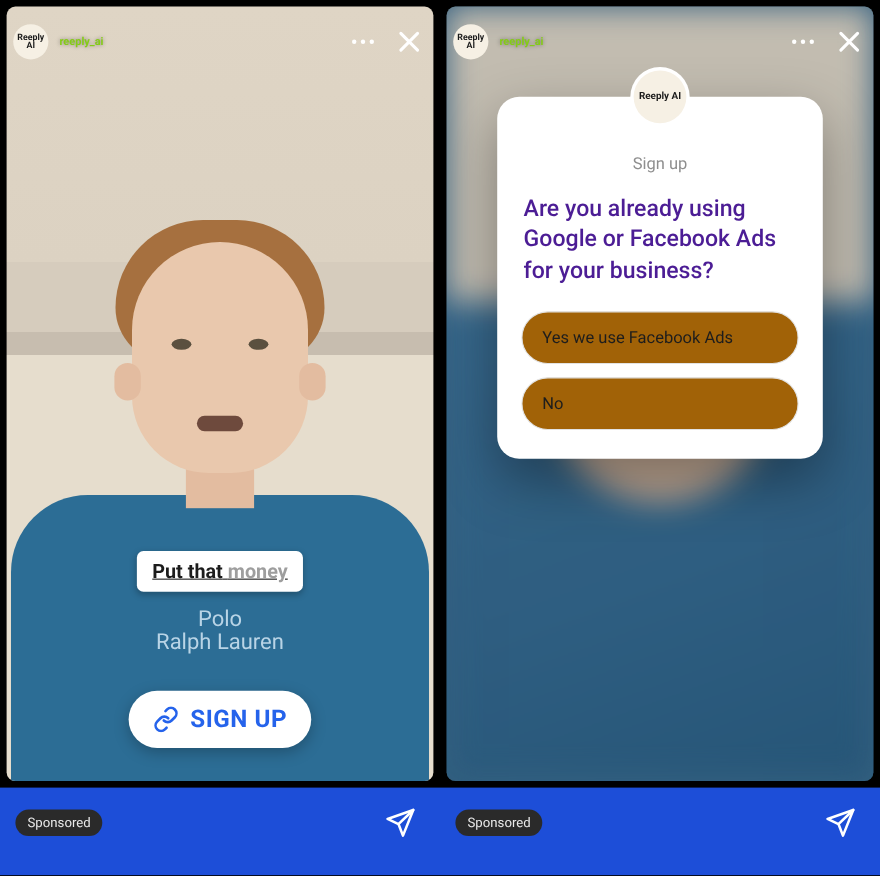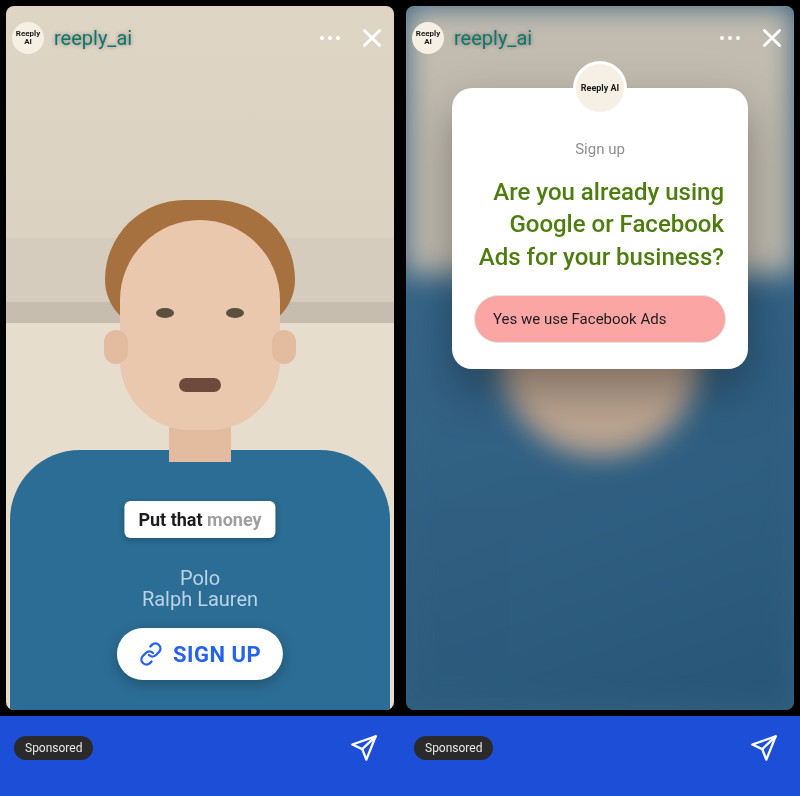--- a/index.html
+++ b/index.html
@@ -14,33 +14,33 @@
   .head{position:absolute;left:50%;transform:translateX(-50%);top:30px;width:160px;height:210px;border-radius:80px 80px 70px 70px;background:#e9c8ad;}
   .hair{position:absolute;left:50%;transform:translateX(-50%);top:10px;width:190px;height:130px;border-radius:95px 95px 60px 60px;background:#a6703f;}
   .ear-l,.ear-r{position:absolute;top:140px;width:24px;height:34px;background:#e3bca0;border-radius:12px;}
   .ear-l{left:calc(50% - 96px);} .ear-r{left:calc(50% + 72px);}
   .neck{position:absolute;left:50%;transform:translateX(-50%);top:232px;width:62px;height:40px;background:#e3bca0;}
   .torso{position:absolute;left:50%;transform:translateX(-50%);top:260px;width:380px;height:300px;background:#2c6d95;border-radius:70px 70px 0 0;}
   .eye-l,.eye-r{position:absolute;top:118px;width:18px;height:10px;background:#5b503f;border-radius:50%;}
   .eye-l{left:calc(50% - 44px);} .eye-r{left:calc(50% + 26px);}
   .mouth{position:absolute;top:188px;left:50%;transform:translateX(-50%);width:42px;height:14px;background:#6e4a3d;border-radius:20px;}
 
-  .caption-pill{position:absolute;left:50%;transform:translateX(-50%);bottom:172px;background:#fff;color:#1c1c1c;font-weight:700;font-size:18px;padding:8px 14px;border-radius:6px;box-shadow:0 2px 6px rgba(0,0,0,.25);white-space:nowrap;}
+  .caption-pill{position:absolute;left:50%;transform:translateX(-50%);bottom:172px;background:#fff;color:#1c1c1c;font-weight:700;font-size:18px;padding:8px 14px;border-radius:6px;box-shadow:0 2px 6px rgba(0,0,0,.25);white-space:nowrap;text-decoration:underline;}
   .caption-pill .fade{color:#9e9e9e;font-weight:700;}
 
-  .brand-script{position:absolute;left:50%;transform:translateX(-50%);bottom:100px;color:#b9d4e6;font-family:"Brush Script MT","Segoe Script",cursive;font-size:20px;line-height:1.05;text-align:center;}
+  .brand-script{position:absolute;left:50%;transform:translateX(-50%);bottom:116px;color:#b9d4e6;font-family:"Brush Script MT","Segoe Script",cursive;font-size:20px;line-height:1.05;text-align:center;}
 
   .cta{position:absolute;left:50%;transform:translateX(-50%);bottom:30px;background:#fff;border-radius:999px;height:52px;padding:0 22px;display:flex;align-items:center;gap:10px;box-shadow:0 4px 14px rgba(0,0,0,.25);cursor:pointer;}
   .cta .icon svg{width:24px;height:24px;stroke:#2563eb;display:block;}
   .cta span.lbl{color:#2563eb;font-weight:700;font-size:22px;letter-spacing:.5px;}
 
   
   .hdr{position:absolute;left:12px;right:12px;top:18px;height:40px;display:flex;align-items:center;gap:10px;color:#fff;z-index:20;}
   .avatar{width:32px;height:32px;border-radius:50%;background:#f6f0e4;display:flex;align-items:center;justify-content:center;font-size:8px;font-weight:700;color:#1a1a1a;line-height:1;text-align:center;}
-  .uname{font-size:20px;font-weight:400;color:#0f766e;text-shadow:0 0 4px rgba(0,0,0,.4);}
+  .uname{font-size:10px;font-weight:700;color:#84cc16;text-shadow:0 0 4px rgba(0,0,0,.4);}
   .hspacer{flex:1;}
   .hbtn{width:32px;height:32px;display:flex;align-items:center;justify-content:center;cursor:pointer;}
   .hbtn svg{stroke:#fff;}
   .dots{display:flex;gap:4px;}
   .dots span{width:4px;height:4px;border-radius:50%;background:#fff;}
 
   
   .ftr{position:absolute;left:0;right:0;bottom:0;height:80px;background:#1d4ed8;display:flex;align-items:center;padding:0 14px;}
   .sponsored{position:absolute;left:14px;top:20px;background:#2a2a2a;color:#eaeaea;font-size:12px;padding:5px 11px;border-radius:999px;}
   .send{position:absolute;right:18px;top:14px;width:36px;height:36px;display:flex;align-items:center;justify-content:center;cursor:pointer;}
@@ -52,23 +52,23 @@
   .blur-layer .bl-top{position:absolute;top:0;left:0;right:0;height:40%;background:#dcd2c2;}
   .blur-layer .bl-bot{position:absolute;bottom:0;left:0;right:0;height:62%;background:linear-gradient(160deg,#3c7198,#2a5d82);}
   .blur-head{position:absolute;left:50%;transform:translateX(-50%);top:220px;width:200px;height:230px;border-radius:100px;background:#d7b89f;}
   .blur-hair{position:absolute;left:50%;transform:translateX(-50%);top:190px;width:230px;height:140px;border-radius:120px 120px 70px 70px;background:#a17244;}
 
   .dim{position:absolute;inset:0;background:rgba(0,0,0,.08);}  
 
   .card{position:absolute;left:50%;transform:translateX(-50%);top:82px;width:296px;background:#fff;border-radius:20px;padding:52px 22px 26px;box-shadow:0 20px 50px rgba(0,0,0,.35);z-index:15;}
   .card-avatar{position:absolute;left:50%;transform:translateX(-50%);top:-24px;width:48px;height:48px;border-radius:50%;background:#f6f0e4;display:flex;align-items:center;justify-content:center;font-size:9px;font-weight:700;color:#1b1b1b;box-shadow:0 0 0 3px #fff;}
   .card-kicker{text-align:center;color:#8e8e8e;font-size:15px;margin-bottom:18px;}
-  .card-q{text-align:right;font-size:24px;line-height:1.35;font-weight:500;color:#4d7c0f;margin-bottom:22px;padding:0 2px;}
+  .card-q{text-align:left;font-size:21px;line-height:1.35;font-weight:500;color:#4c1d95;margin-bottom:22px;padding:0 2px;}
   .opts{display:flex;flex-direction:column;gap:12px;}
-  .opt{border:1px solid #e2e2e2;border-radius:999px;padding:14px 18px;font-size:15px;color:#1d1d1d;cursor:pointer;background:#fca5a5;}
+  .opt{border:1px solid #e2e2e2;border-radius:999px;padding:14px 18px;font-size:15px;color:#1d1d1d;cursor:pointer;background:#a16207;}
 </style>
 </head>
 <body>
 
 <div class="wrap">
 
   <div class="story">
     <div class="media bg-left">
       <div class="person">
         <div class="torso"></div>
@@ -141,20 +141,21 @@
         <div class="blur-head"></div>
       </div>
       <div class="dim"></div>
 
       <div class="card">
         <div class="card-avatar">Reeply AI</div>
         <div class="card-kicker">Sign up</div>
         <div class="card-q">Are you already using Google or Facebook Ads for your business?</div>
         <div class="opts">
           <div class="opt">Yes we use Facebook Ads</div>
+          <div class="opt">No</div>
         </div>
       </div>
     </div>
 
     <div class="hdr">
       <div class="avatar">Reeply AI</div>
       <div class="uname">reeply_ai</div>
       <div class="hspacer"></div>
       <div class="hbtn">
         <div class="dots">

